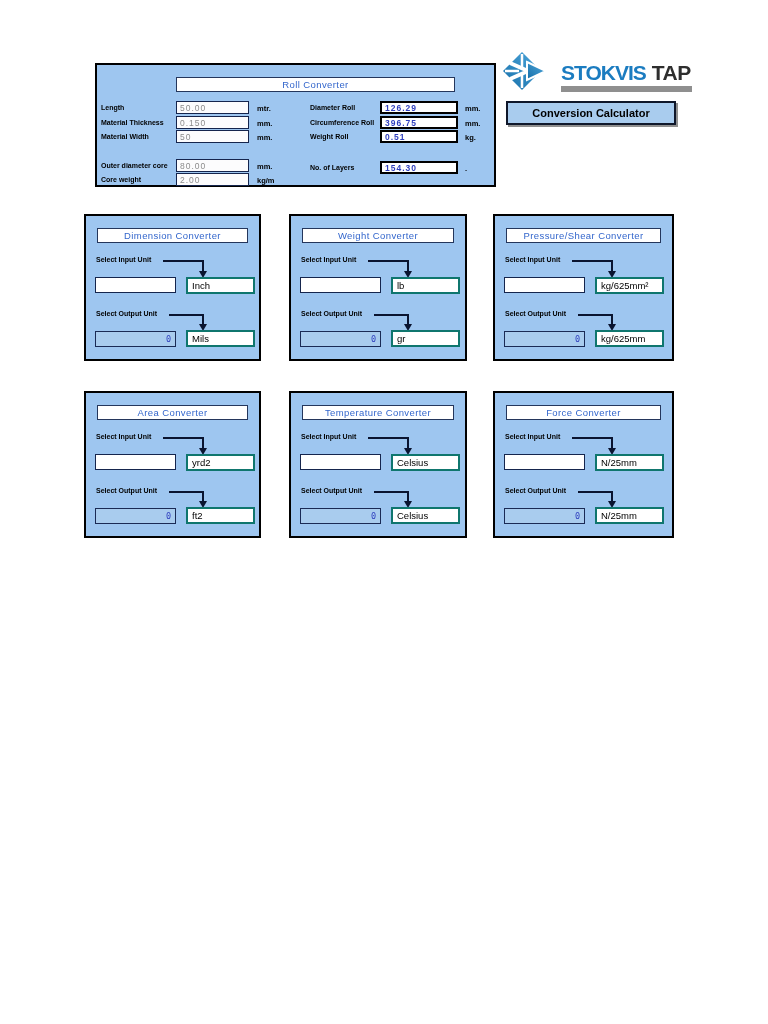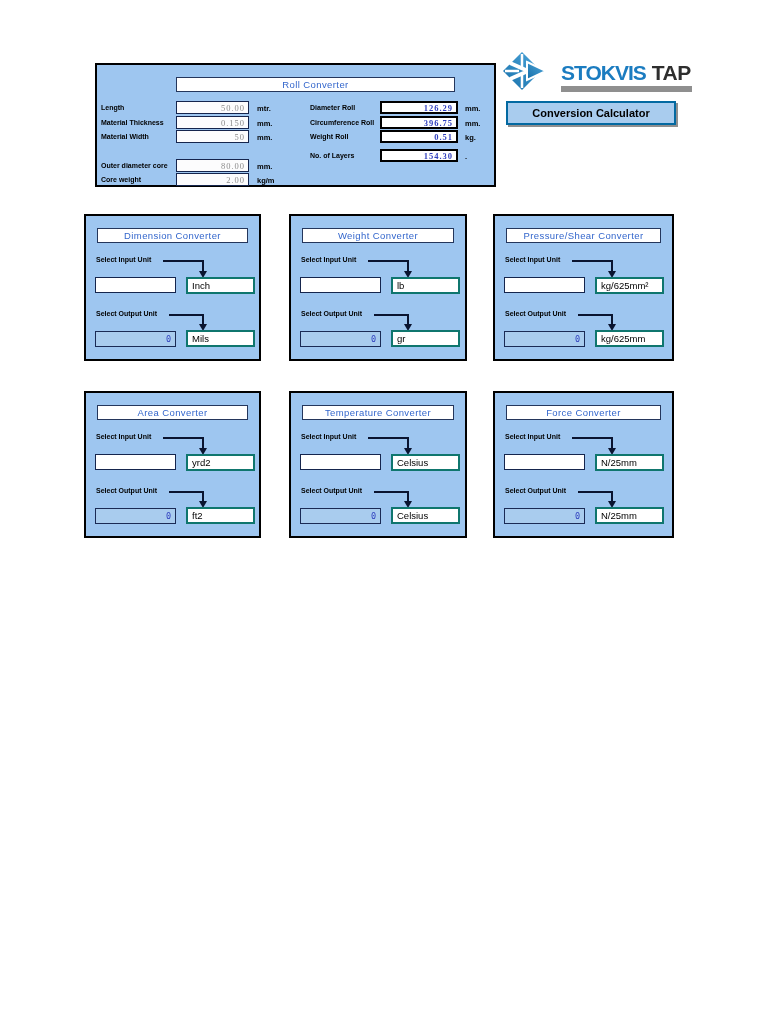--- a/index.html
+++ b/index.html
@@ -10,38 +10,38 @@
   .bluepanel { position: absolute; background: #9ec6f0; border: 2px solid #000; }
   .whitebox  { position: absolute; background: #fff; border: 1px solid #24365c; }
 
   
   .roll { left: 95px; top: 63px; width: 401px; height: 124px; }
   .roll-title { left: 79px; top: 12px; width: 279px; height: 15px;
                 color: #3366cc; font-size: 9.5px; line-height: 13px; text-align: center; letter-spacing: .4px; }
   .rrow { position: absolute; left: 0; width: 100%; height: 13px; }
   .rlabel { position: absolute; top: 3px; font-size: 7px; font-weight: bold; color: #000; white-space: nowrap; }
   .lft .rlabel { left: 4px; }   .rgt .rlabel { left: 213px; }
-  .rcell { position: absolute; height: 13px; font-family: Liberation Serif, serif;
-           font-size: 8.5px; text-align: right; letter-spacing: 1px; padding: 0 3px; width: 73px; }
+  .rcell { position: absolute; height: 13px; font-family: Liberation Sans, sans-serif;
+           font-size: 8.5px; text-align: left; letter-spacing: 1px; padding: 0 3px; width: 73px; }
   .lft .rcell { left: 79px; border: 1px solid #15254d; background: #fcfcfd; color: #8c8c8c; }
   .rgt .rcell { left: 283px; width: 78px; border: 2px solid #000; background: #ffffff; color: #2f3fbe; font-weight: bold; }
   .runit { position: absolute; top: 3px; font-size: 7.5px; font-weight: bold; color: #000; white-space: nowrap; }
   .lft .runit { left: 160px; }  .rgt .runit { left: 368px; }
 
   
   .logo { position: absolute; left: 501px; top: 50px; width: 190px; height: 46px; }
   .logo-icon { position: absolute; left: 0; top: 0; }
   .logo-text { position: absolute; left: 54px; top: 9px; height: 27px; background: #fff;
                box-shadow: 6px 6px 0 #8f8f8f; display: flex; align-items: center; padding: 0 7px 0 6px; }
   .brand1 { font-size: 21px; font-weight: bold; color: #1b7cc0; letter-spacing: -1px; margin-right: 6px; }
   .brand2 { font-size: 21px; font-weight: bold; color: #2e2e2e; letter-spacing: -.5px; }
 
   
   .calc-btn { position: absolute; left: 506px; top: 101px; width: 170px; height: 24px;
-              background: #a9ccee; border: 2px solid #0369a1; box-shadow: 2px 2px 0 #8f8f8f;
+              background: #a9ccee; border: 2px solid #0f172a; box-shadow: 2px 2px 0 #8f8f8f;
               font-size: 11px; font-weight: bold; color: #000; text-align: center; line-height: 20px; cursor: pointer; }
 
   
   .panel { height: 147px; }
   .c1 { left: 84px;  width: 177px; }
   .c2 { left: 289px; width: 178px; }
   .c3 { left: 493px; width: 181px; }
   .r1 { top: 214px; }  .r2 { top: 391px; }
   .ptitle { position: absolute; left: 11px; right: 11px; top: 12px; height: 15px; background: #fff;
             border: 1px solid #24365c; color: #3366cc; font-size: 9.5px; line-height: 13px;
@@ -112,21 +112,21 @@
     <div class="rrow rgt" style="top:51px">
       <span class="rlabel">Circumference Roll</span>
       <div class="rcell">396.75</div>
       <span class="runit">mm.</span>
     </div>
     <div class="rrow rgt" style="top:65px">
       <span class="rlabel">Weight Roll</span>
       <div class="rcell">0.51</div>
       <span class="runit">kg.</span>
     </div>
-    <div class="rrow rgt" style="top:84px">
+    <div class="rrow rgt" style="top:96px">
       <span class="rlabel">No. of Layers</span>
       <div class="rcell">154.30</div>
       <span class="runit">.</span>
     </div>
   </div>
 
   <div class="logo">
     <svg class="logo-icon" width="46" height="44" viewBox="0 0 46 44">
       <defs>
         <linearGradient id="lg" x1="0" y1="1" x2="1" y2="0">

